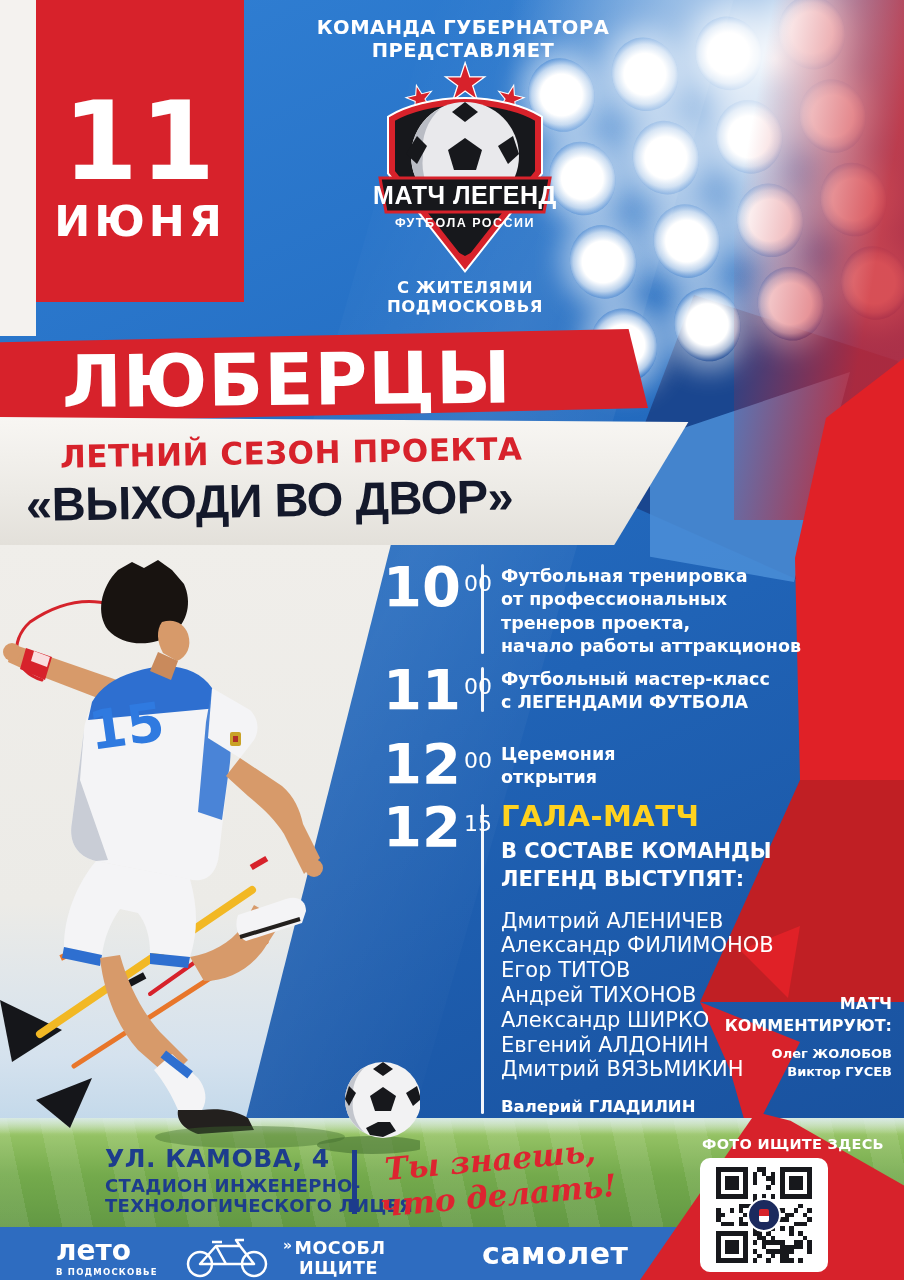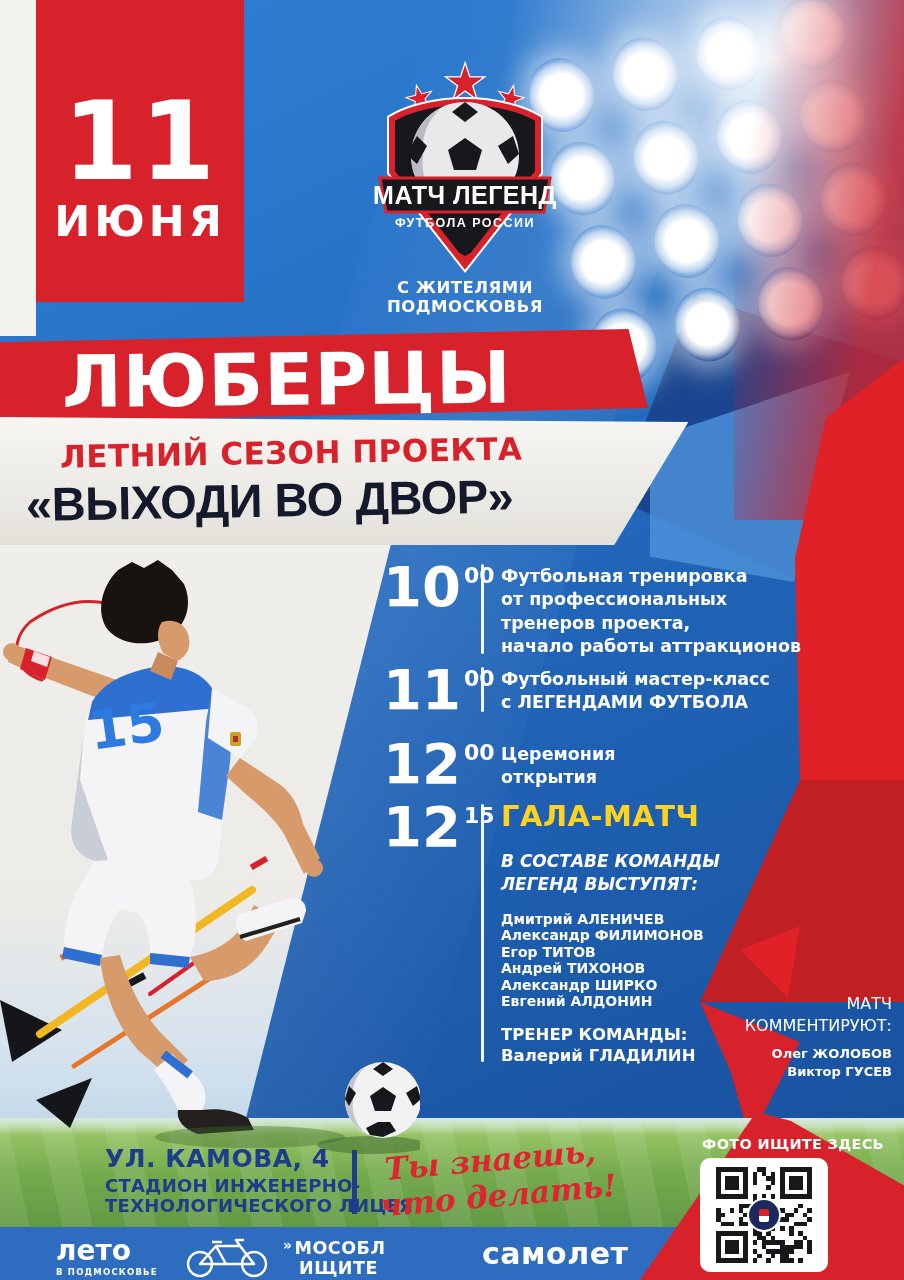--- a/index.html
+++ b/index.html
@@ -51,31 +51,31 @@
   
   .red-decor{right:0;top:330px;z-index:3;}
   
   .art-panel{left:0;top:540px;width:400px;height:586px;z-index:4;
     background:linear-gradient(180deg,#f0eeea 0%,#ecebe7 62%,#d5e2ee 88%,#c2d8ea 100%);
     clip-path:polygon(0 0,98% 0,61% 100%,0 100%);}
   .player-svg{left:0;top:560px;z-index:6;}
   
   .sched{z-index:5;color:#fff;display:flex;align-items:stretch;}
   .sched-time{width:88px;font-size:56px;font-weight:800;line-height:.95;white-space:nowrap;}
-  .sched-time sup{font-size:22px;font-weight:700;vertical-align:top;position:relative;top:6px;left:3px;}
+  .sched-time sup{font-size:22px;font-weight:400;vertical-align:top;position:relative;top:14px;left:3px;}
   .sched-div{width:3px;background:rgba(255,255,255,.95);border-radius:2px;margin:4px 0 4px 10px;}
   .sched-text{margin-left:17px;padding-top:5px;font-size:17.5px;font-weight:600;line-height:1.33;}
   .pre{white-space:pre-line;}
   .gala-title{color:#ffd21f;font-size:29px;font-weight:800;letter-spacing:.5px;line-height:1;}
-  .gala-sub{margin-top:19px;font-size:17px;font-weight:700;line-height:1.35;font-style:italic;}
-  .legends{margin-top:15px;font-size:14px;font-weight:700;line-height:1.18;}
+  .gala-sub{margin-top:6px;font-size:21px;font-weight:700;line-height:1.35;}
+  .legends{margin-top:15px;font-size:21px;font-weight:400;line-height:1.18;}
   .coach{margin-top:15px;font-size:16.5px;font-weight:700;line-height:1.25;}
   
   .comms{right:12px;top:993px;width:250px;z-index:6;color:#fff;text-align:right;}
-  .comms-label{font-size:16px;font-weight:400;line-height:1.35;}
+  .comms-label{font-size:16px;font-weight:700;line-height:1.35;}
   .comms-names{margin-top:9px;font-size:13px;font-weight:800;line-height:1.35;}
   
   .grass{left:0;top:1118px;width:904px;height:114px;z-index:4;
     background:linear-gradient(180deg,#c4e09a 0%,#93c163 16%,#74aa4c 50%,#619743 100%);}
   .grass-stripes{position:absolute;inset:0;
     background:repeating-linear-gradient(78deg,rgba(255,255,255,.09) 0 30px,rgba(0,0,0,0) 30px 62px);}
   .grass-haze{position:absolute;left:0;top:0;width:100%;height:16px;
     background:linear-gradient(180deg,rgba(220,235,245,.8),rgba(220,235,245,0));}
   .venue{left:105px;top:1144px;z-index:7;color:#1d3c8c;}
   .venue-line1{font-size:25px;font-weight:800;letter-spacing:.5px;}
@@ -133,20 +133,21 @@
       </div>
   </div>
   <div class="abs lights-glow"></div>
   <div class="abs top-red-tint"></div>
 
   <div class="abs left-white-strip"></div>
   <div class="abs date-block">
     <div class="date-day">11</div>
     <div class="date-month">ИЮНЯ</div>
   </div>
+  <div class="abs presents">КОМАНДА ГУБЕРНАТОРА ПРЕДСТАВЛЯЕТ</div>
 
   <svg class="abs badge" width="215" height="215" viewBox="0 0 215 215">
     <text x="107" y="38" text-anchor="middle" font-size="46" font-weight="bold" fill="#d7222b" stroke="#ffffff" stroke-width="2.5" paint-order="stroke">★</text>
     <text x="64" y="48" text-anchor="middle" font-size="30" font-weight="bold" fill="#d7222b" stroke="#ffffff" stroke-width="2" paint-order="stroke" transform="rotate(-14 64 48)">★</text>
     <text x="150" y="48" text-anchor="middle" font-size="30" font-weight="bold" fill="#d7222b" stroke="#ffffff" stroke-width="2" paint-order="stroke" transform="rotate(14 150 48)">★</text>
 
     <path d="M107,42 C138,42 165,50 180,59 L180,112 L107,205 L34,112 L34,59 C49,50 76,42 107,42 Z" fill="#17181c" stroke="#ffffff" stroke-width="10"></path>
     <path d="M107,42 C138,42 165,50 180,59 L180,112 L107,205 L34,112 L34,59 C49,50 76,42 107,42 Z" fill="#17181c" stroke="#d7222b" stroke-width="6"></path>
 
     <circle cx="107" cy="96" r="54" fill="#e9e9ec"></circle>
@@ -260,23 +261,23 @@
       <div class="gala-title">ГАЛА-МАТЧ</div>
       <div class="gala-sub pre">В СОСТАВЕ КОМАНДЫ
 ЛЕГЕНД ВЫСТУПЯТ:</div>
       <div class="legends">
         <div>Дмитрий АЛЕНИЧЕВ</div>
         <div>Александр ФИЛИМОНОВ</div>
         <div>Егор ТИТОВ</div>
         <div>Андрей ТИХОНОВ</div>
         <div>Александр ШИРКО</div>
         <div>Евгений АЛДОНИН</div>
+        <div>Дмитрий ВЯЗЬМИКИН</div>
       </div>
       <div class="coach">
-        <div>ТРЕНЕР КОМАНДЫ:</div>
         <div>Валерий ГЛАДИЛИН</div>
       </div>
     </div>
   </div>
 
   <div class="abs comms">
     <div class="comms-label pre">МАТЧ
 КОММЕНТИРУЮТ:</div>
     <div class="comms-names">
       <div>Олег ЖОЛОБОВ</div>

